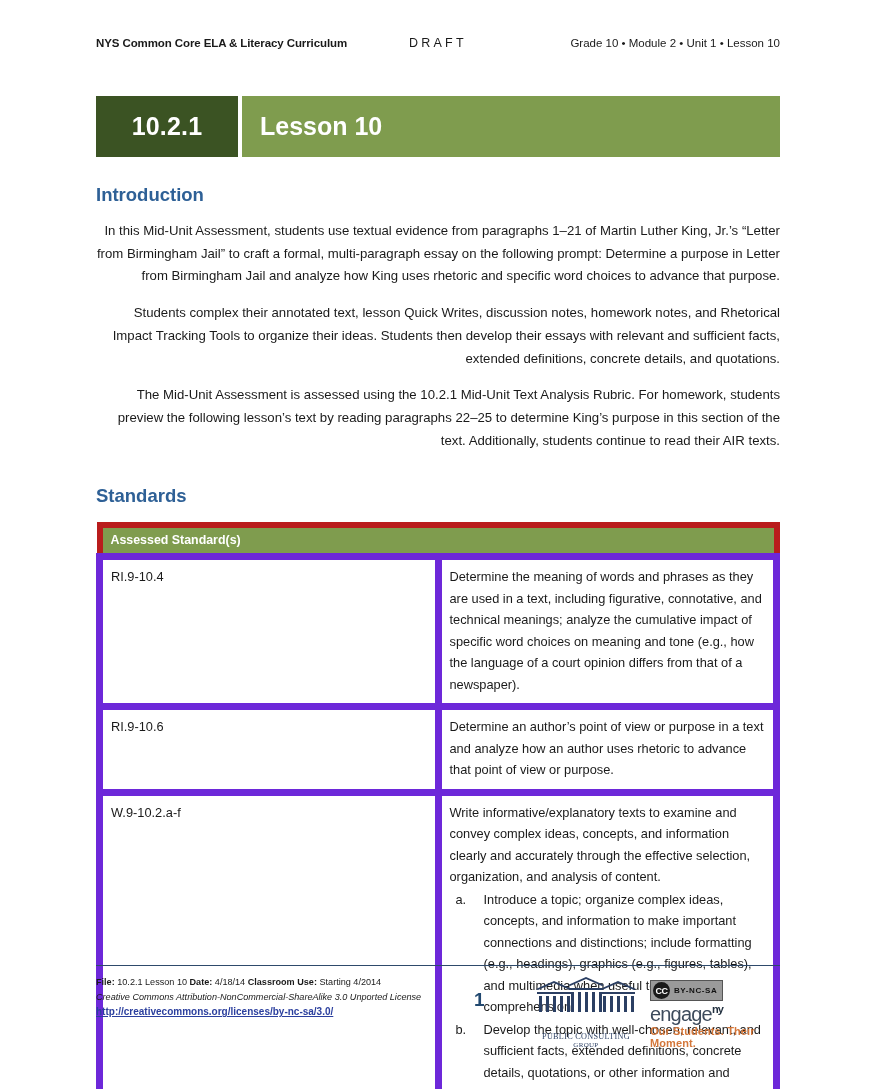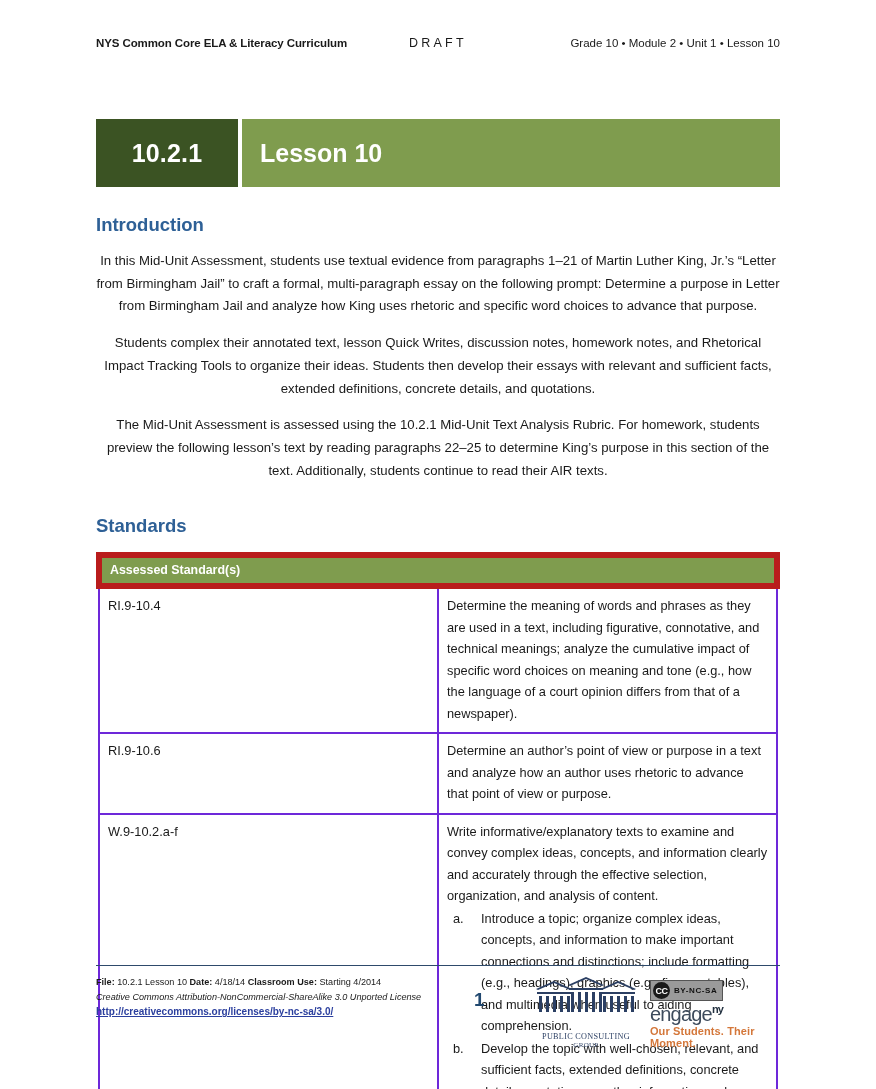--- a/index.html
+++ b/index.html
@@ -44,22 +44,22 @@
   }
   .hdr-right {
     margin-left: auto;
     font-size: 11.5px;
     white-space: nowrap;
   }
 
   
   .banner {
     display: flex;
-    margin-top: 69px;
-    height: 68px;
+    margin-top: 46px;
+    height: 61px;
     justify-content: flex-end;
   }
   .banner-code {
     width: 142px;
     background: #3b5323;
     color: #ffffff;
     display: flex;
     align-items: center;
     justify-content: center;
     font-size: 25px;
@@ -89,40 +89,40 @@
   h2.section-heading.standards {
     margin-top: 33px;
     margin-bottom: 15px;
   }
 
   
   p.body-par {
     font-size: 13.2px;
     line-height: 1.72;
     margin: 0 0 14px 0;
-    text-align: center;
+    text-align: right;
   }
 
   
   table.standards-table {
     width: 100%;
     border-collapse: collapse;
     table-layout: fixed;
   }
   table.standards-table th.table-head {
     background: #7f9c4e;
     color: #ffffff;
     text-align: left;
     font-size: 12.4px;
     font-weight: bold;
     padding: 5px 8px 6px 8px;
     border: 6px solid #b91c1c;
   }
   table.standards-table td {
-    border: 2px solid #6d28d9;
+    border: 7px solid #6d28d9;
     vertical-align: top;
     font-size: 12.8px;
     line-height: 1.68;
     padding: 6px 8px 8px 8px;
   }
   td.code-cell {
     width: 102px;
   }
   td.desc-cell p {
     margin: 0;

